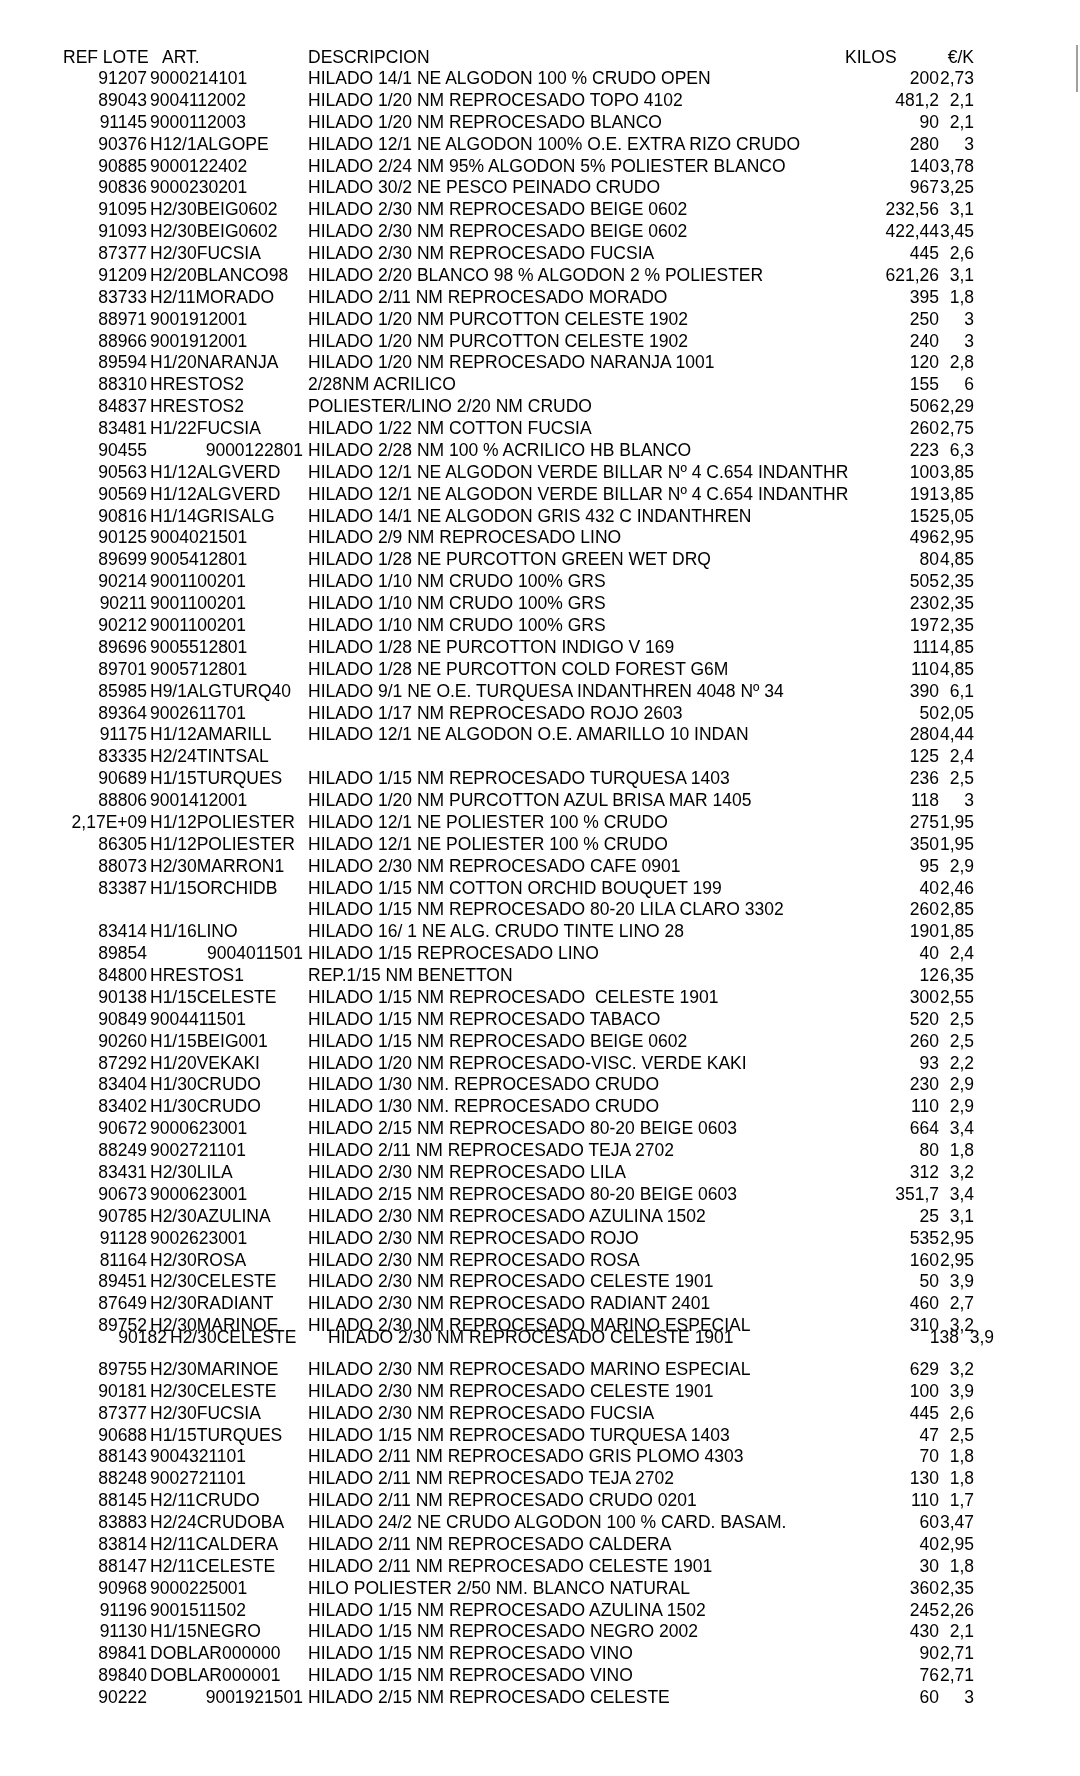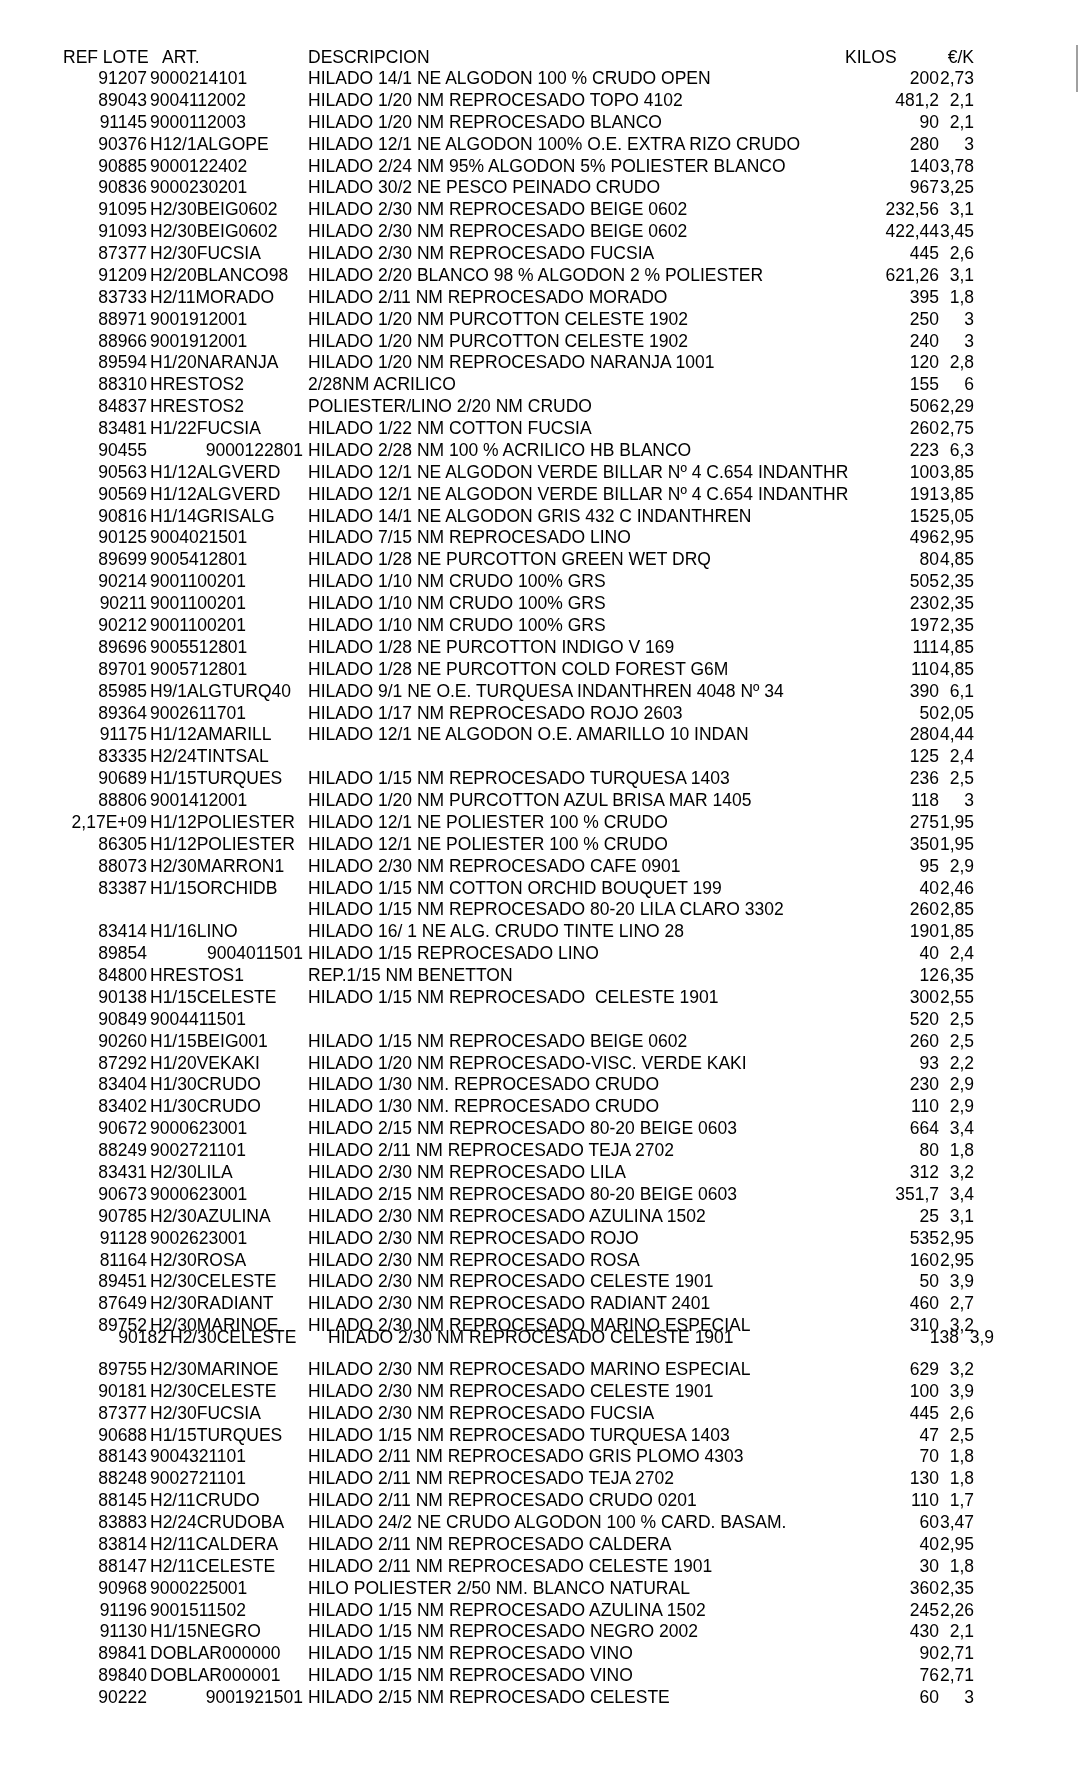--- a/index.html
+++ b/index.html
@@ -216,21 +216,21 @@
       <div class="row" style="top: 504.6px;">
         <span class="cell c-ref">90816</span>
         <span class="cell c-art">H1/14GRISALG</span>
         <span class="cell c-desc">HILADO 14/1 NE ALGODON GRIS 432 C INDANTHREN</span>
         <span class="cell c-kilos">152</span>
         <span class="cell c-price">5,05</span>
       </div>
       <div class="row" style="top: 526.48px;">
         <span class="cell c-ref">90125</span>
         <span class="cell c-art">9004021501</span>
-        <span class="cell c-desc">HILADO 7/15 NM REPROCESADO LINO</span>
+        <span class="cell c-desc">HILADO 2/9 NM REPROCESADO LINO</span>
         <span class="cell c-kilos">496</span>
         <span class="cell c-price">2,95</span>
       </div>
       <div class="row" style="top: 548.36px;">
         <span class="cell c-ref">89699</span>
         <span class="cell c-art">9005412801</span>
         <span class="cell c-desc">HILADO 1/28 NE PURCOTTON GREEN WET DRQ</span>
         <span class="cell c-kilos">80</span>
         <span class="cell c-price">4,85</span>
       </div>
@@ -369,20 +369,21 @@
       <div class="row" style="top: 985.96px;">
         <span class="cell c-ref">90138</span>
         <span class="cell c-art">H1/15CELESTE</span>
         <span class="cell c-desc">HILADO 1/15 NM REPROCESADO  CELESTE 1901</span>
         <span class="cell c-kilos">300</span>
         <span class="cell c-price">2,55</span>
       </div>
       <div class="row" style="top: 1007.84px;">
         <span class="cell c-ref">90849</span>
         <span class="cell c-art">9004411501</span>
+        <span class="cell c-desc">HILADO 1/15 NM REPROCESADO TABACO</span>
         <span class="cell c-kilos">520</span>
         <span class="cell c-price">2,5</span>
       </div>
       <div class="row" style="top: 1029.72px;">
         <span class="cell c-ref">90260</span>
         <span class="cell c-art">H1/15BEIG001</span>
         <span class="cell c-desc">HILADO 1/15 NM REPROCESADO BEIGE 0602</span>
         <span class="cell c-kilos">260</span>
         <span class="cell c-price">2,5</span>
       </div>

